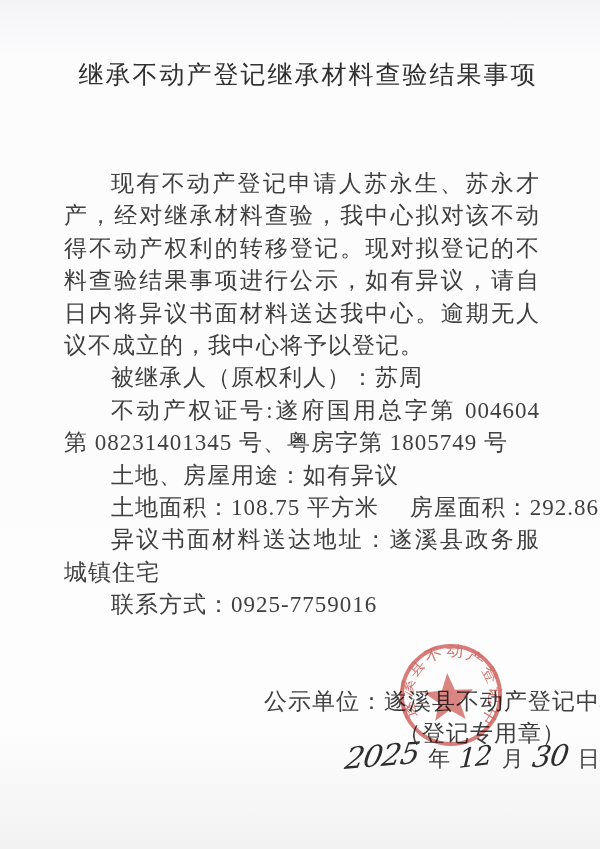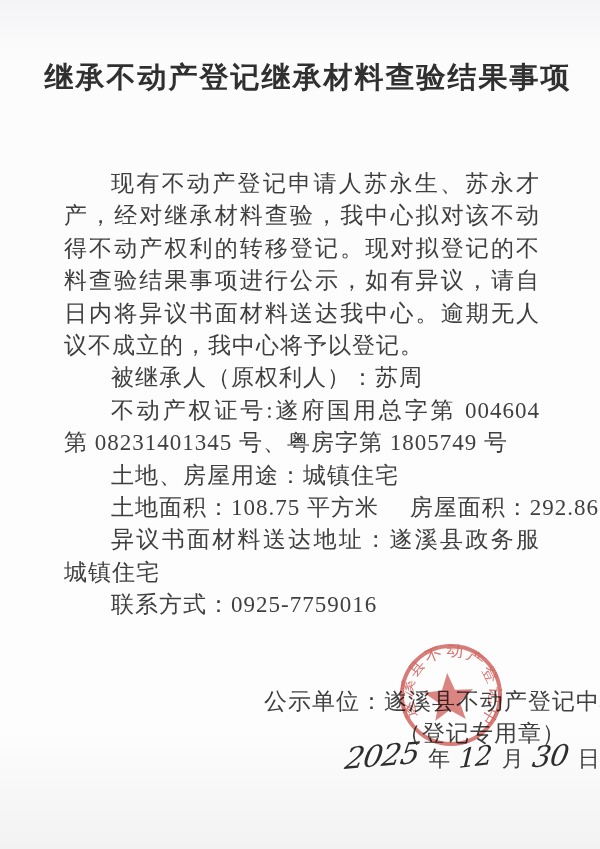--- a/index.html
+++ b/index.html
@@ -8,22 +8,22 @@
     width:600px;height:849px;
     margin:0 auto;
     background:linear-gradient(180deg,#f4f4f6 0%,#fcfcfd 7%,#fdfdfd 86%,#f2f2f2 100%);
     font-family:"Liberation Serif", serif;
     color:#3f3f3f;
     overflow:hidden;
   }
   .title{
     position:absolute;left:16px;right:0;
     text-align:center;
-    font-weight:bold;
-    font-size:29px;
+    font-weight:normal;
+    font-size:25px;
     letter-spacing:2px;
     color:#303030;
   }
   .title.l1{top:58px;}
   .title.l2{top:97px;}
   .bodytext{
     position:absolute;
     top:168px;left:64px;right:60px;
     font-size:23px;
     letter-spacing:1px;
@@ -79,21 +79,21 @@
   <div class="bodytext">
     <div class="line j in">现有不动产登记申请人苏永生、苏永才申请继承不动</div>
     <div class="line j">产，经对继承材料查验，我中心拟对该不动产办理因继承取</div>
     <div class="line j">得不动产权利的转移登记。现对拟登记的不动产登记继承材</div>
     <div class="line j">料查验结果事项进行公示，如有异议，请自本公示之日起 30</div>
     <div class="line j">日内将异议书面材料送达我中心。逾期无人提出异议或者异</div>
     <div class="line">议不成立的，我中心将予以登记。</div>
     <div class="line in">被继承人（原权利人）：苏周</div>
     <div class="line j in">不动产权证号:遂府国用总字第 004604 号、字（1993）</div>
     <div class="line">第 08231401345 号、粤房字第 1805749 号</div>
-    <div class="line in">土地、房屋用途：城镇住宅</div>
+    <div class="line in">土地、房屋用途：如有异议</div>
     <div class="line in">土地面积：108.75 平方米　 房屋面积：292.86 平方米</div>
     <div class="line j in">异议书面材料送达地址：遂溪县政务服务大厅二楼不动</div>
     <div class="line">城镇住宅</div>
     <div class="line in">联系方式：0925-7759016</div>
   </div>
 
   <div class="footer-unit">公示单位：遂溪县不动产登记中心</div>
   <div class="footer-sealnote">（登记专用章）</div>
 
   <div class="dateline">

